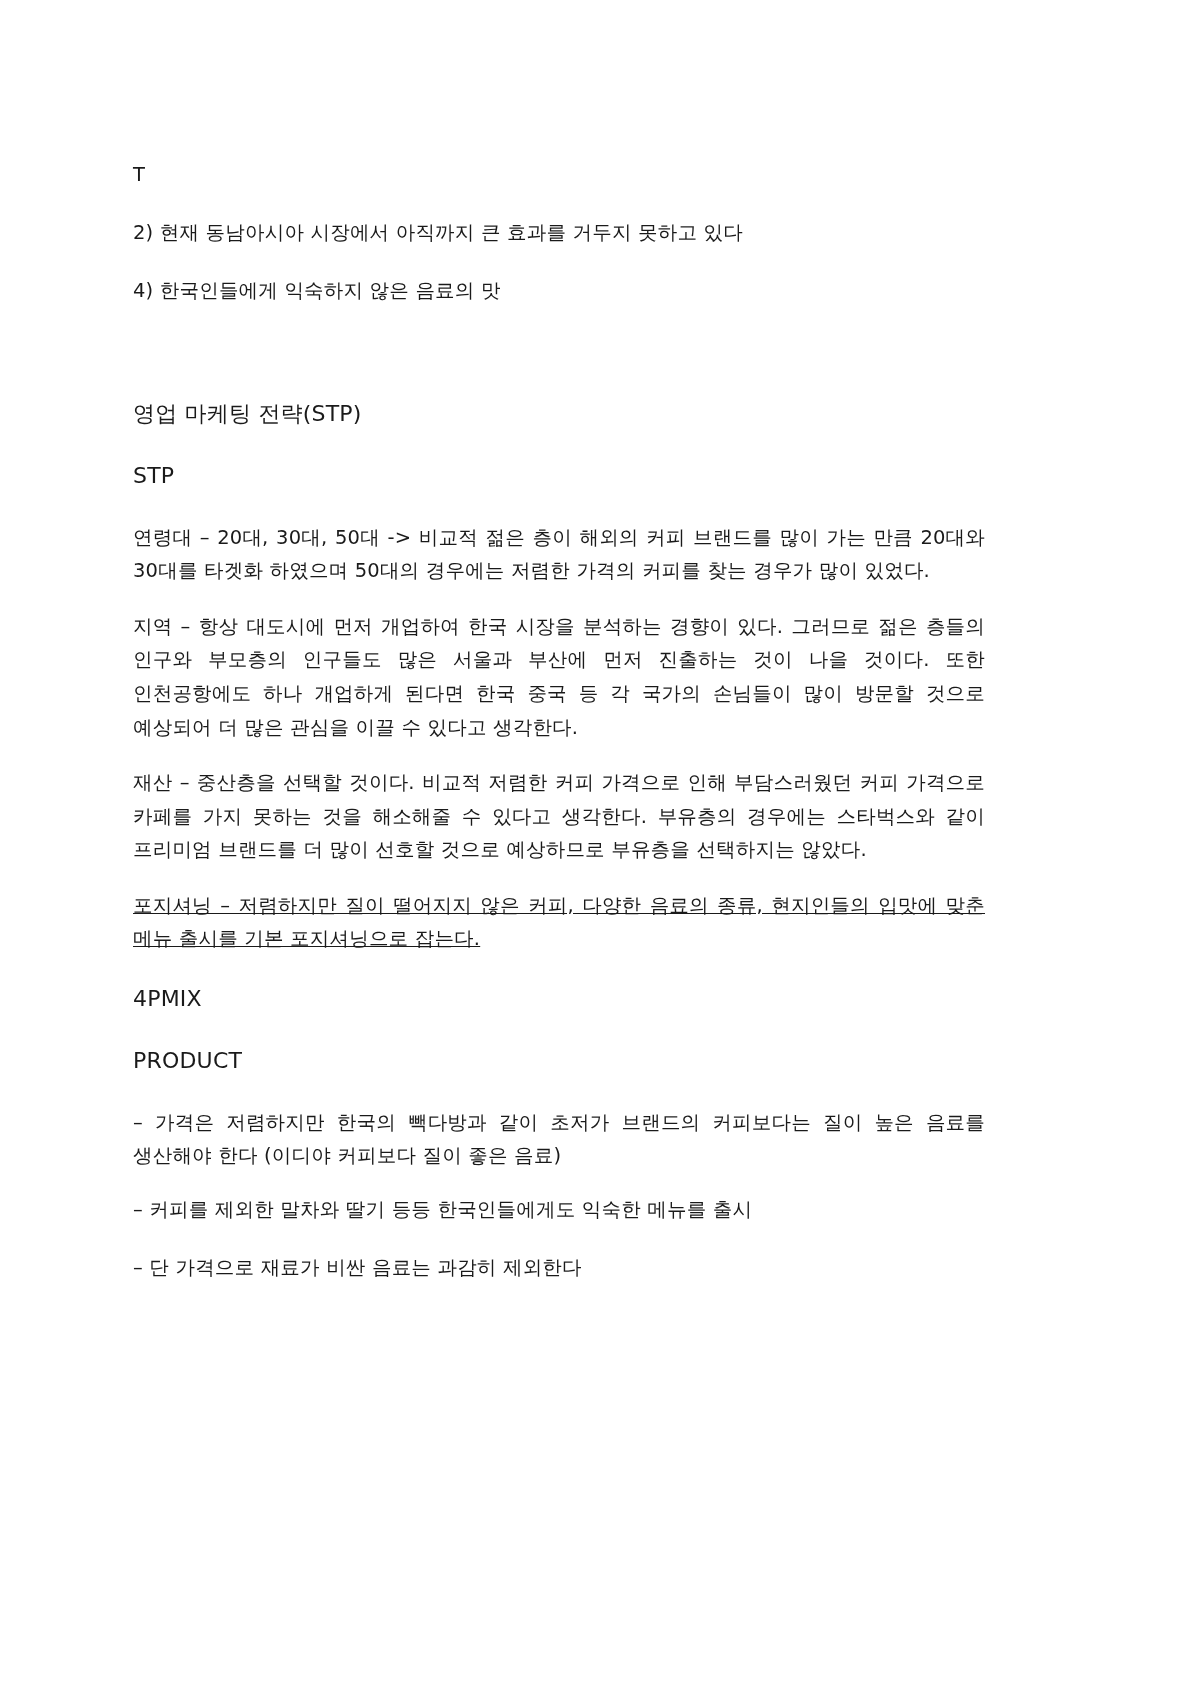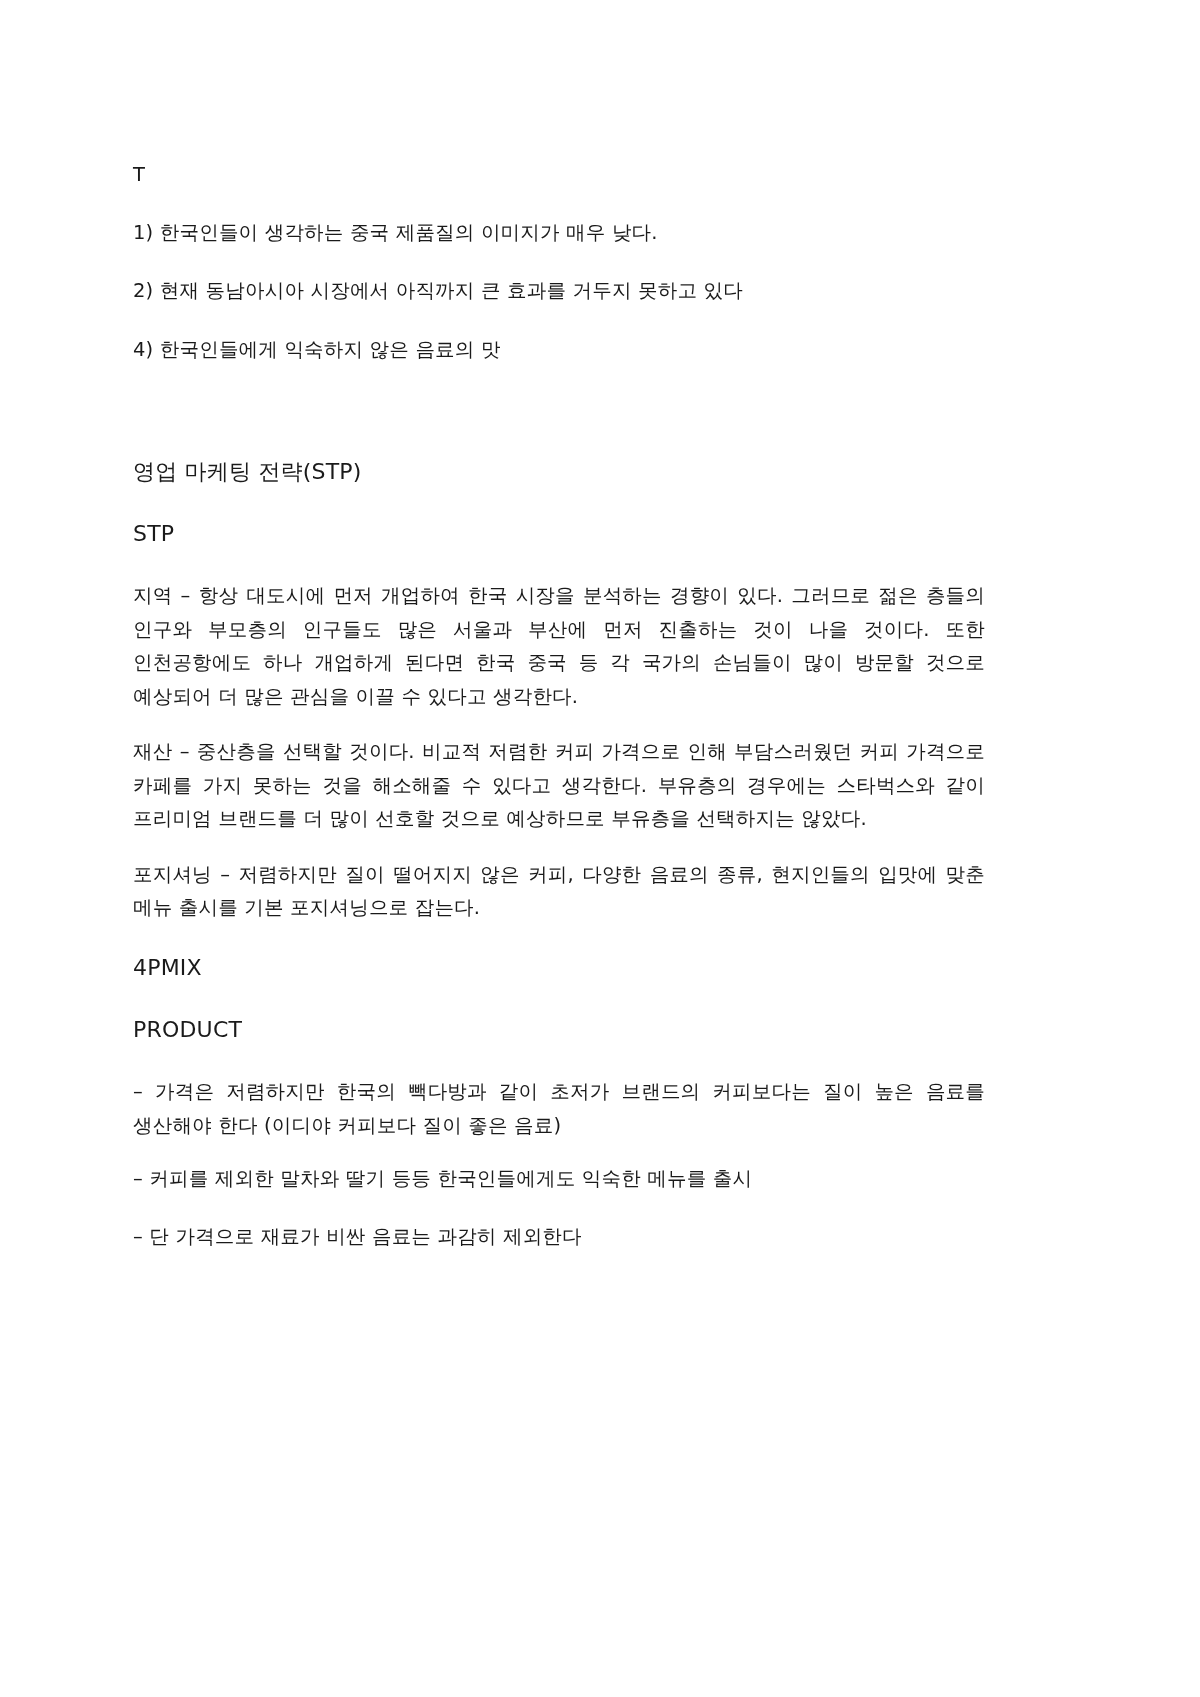--- a/index.html
+++ b/index.html
@@ -40,50 +40,51 @@
     font-size: 19.5px;
     line-height: 1.72;
     letter-spacing: 0.2px;
     text-align: justify;
     text-justify: inter-character;
     word-break: keep-all;
     color: #1a1a1a;
   }
   p.tight {
     margin-bottom: 26px;
+    text-decoration: underline;
   }
   .spacer-lg {
     height: 62px;
   }
   .heading {
     margin: 0 0 28px 0;
     font-size: 22px;
     line-height: 1.55;
     letter-spacing: 0.2px;
     color: #1a1a1a;
   }
 </style>
 </head>
 <body>
 
 <div class="page">
   <div class="doc-body">
 
     <p class="line">T</p>
 
-    <p class="line">1) 한국인들이 생각하는 중국 제품질의 이미지가 매우 낮다.</p>
     <p class="line">2) 현재 동남아시아 시장에서 아직까지 큰 효과를 거두지 못하고 있다</p>
     <p class="line">4) 한국인들에게 익숙하지 않은 음료의 맛</p>
 
     <div class="spacer-lg"></div>
 
     <p class="heading">영업 마케팅 전략(STP)</p>
 
     <p class="heading">STP</p>
 
+    <p class="para">연령대 – 20대, 30대, 50대 -&gt; 비교적 젊은 층이 해외의 커피 브랜드를 많이 가는 만큼 20대와 30대를 타겟화 하였으며 50대의 경우에는 저렴한 가격의 커피를 찾는 경우가 많이 있었다.</p>
     <p class="para">지역 – 항상 대도시에 먼저 개업하여 한국 시장을 분석하는 경향이 있다. 그러므로 젊은 층들의 인구와 부모층의 인구들도 많은 서울과 부산에 먼저 진출하는 것이 나을 것이다. 또한 인천공항에도 하나 개업하게 된다면 한국 중국 등 각 국가의 손님들이 많이 방문할 것으로 예상되어 더 많은 관심을 이끌 수 있다고 생각한다.</p>
     <p class="para">재산 – 중산층을 선택할 것이다. 비교적 저렴한 커피 가격으로 인해 부담스러웠던 커피 가격으로 카페를 가지 못하는 것을 해소해줄 수 있다고 생각한다. 부유층의 경우에는 스타벅스와 같이 프리미엄 브랜드를 더 많이 선호할 것으로 예상하므로 부유층을 선택하지는 않았다.</p>
     <p class="para tight">포지셔닝 – 저렴하지만 질이 떨어지지 않은 커피, 다양한 음료의 종류, 현지인들의 입맛에 맞춘 메뉴 출시를 기본 포지셔닝으로 잡는다.</p>
 
     <p class="heading">4PMIX</p>
 
     <p class="heading">PRODUCT</p>
 
     <p class="para">– 가격은 저렴하지만 한국의 빽다방과 같이 초저가 브랜드의 커피보다는 질이 높은 음료를 생산해야 한다 (이디야 커피보다 질이 좋은 음료)</p>
     <p class="line">– 커피를 제외한 말차와 딸기 등등 한국인들에게도 익숙한 메뉴를 출시</p>

